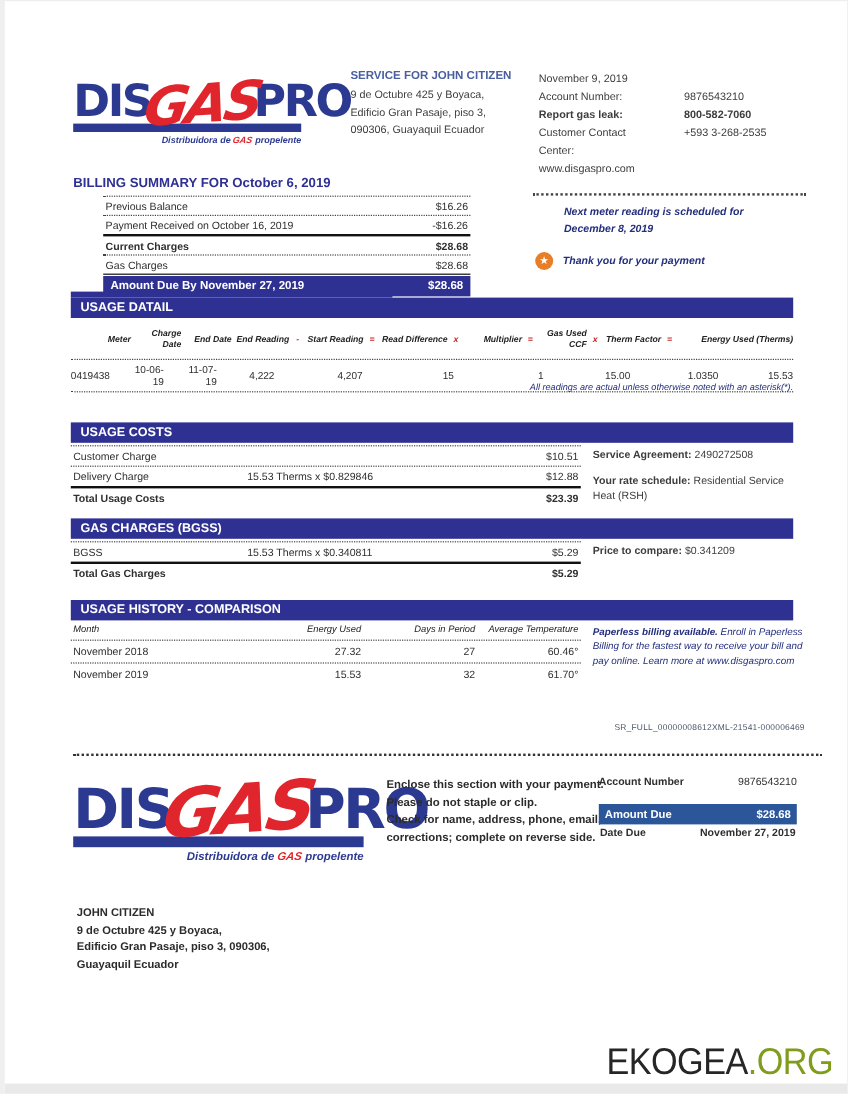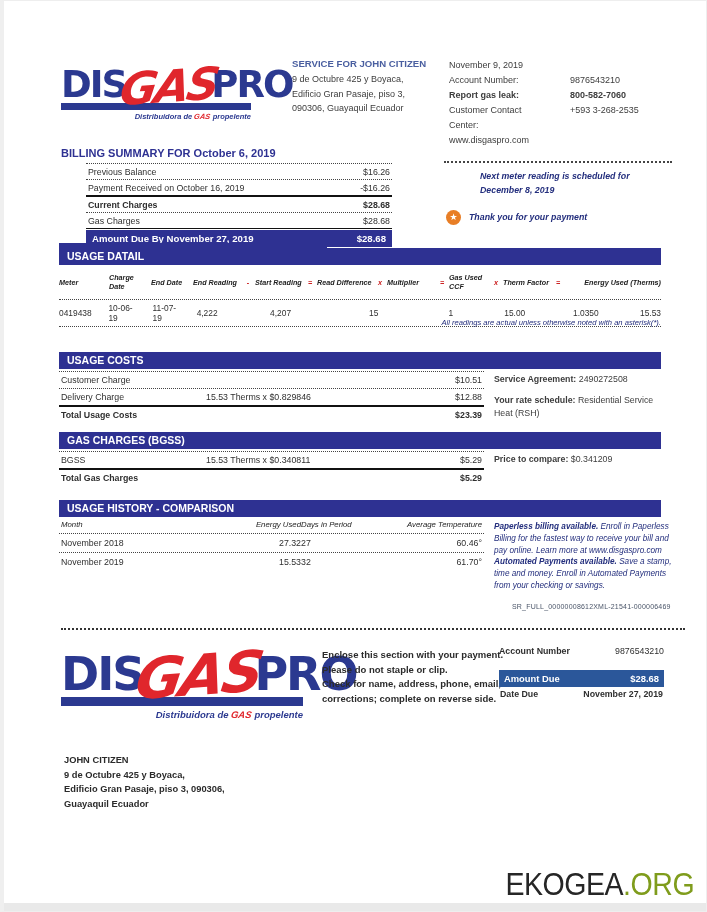--- a/index.html
+++ b/index.html
@@ -45,37 +45,37 @@
   .bs-row{display:flex;justify-content:space-between;padding:2.5px 2px;}
   .bs-dot-top{border-top:1.5px dotted #444;}
   .bs-dot-bot{border-bottom:1.5px dotted #444;}
   .bs-solid-thick{border-bottom:2.5px solid #111;}
   .bs-solid-thin{border-bottom:1.5px solid #111;}
   .bs-due{background:var(--accent);color:#fff;font-weight:700;font-size:9.6px;
           display:flex;justify-content:space-between;align-items:center;height:17px;padding:0 6px;margin-top:1px;}
 
   
   .notice{border-top:2px dotted #444;padding-top:7px;width:228px;}
-  .notice-line{font-style:italic;font-weight:700;color:var(--navy-text);font-size:8.8px;line-height:13.5px;margin-left:36px;}
+  .notice-line{font-style:italic;font-weight:700;color:var(--navy-text);font-size:8.8px;line-height:13.5px;margin-left:26px;}
   .thanks{display:flex;align-items:center;gap:8px;margin-top:13px;margin-left:2px;}
   .star{width:15px;height:15px;border-radius:50%;background:var(--star-orange);color:#fff;
         display:flex;align-items:center;justify-content:center;font-size:9px;line-height:1;flex:0 0 15px;}
 
   
   .bar{background:var(--accent);color:#fff;font-weight:700;font-size:10.5px;height:17px;
        line-height:17px;padding-left:8px;width:602px;}
   .strip{background:var(--accent);height:5px;width:268px;}
 
   .udh,.udr{display:flex;width:602px;align-items:center;}
   .udh{font-size:7.2px;font-weight:700;font-style:italic;color:#222;min-height:30px;}
   .udr{font-size:8.4px;padding:3px 0;border-top:1.6px dotted #444;border-bottom:1.6px dotted #444;gap:16px;}
   .cw0{width:50px}.cw1{width:42px}.cw2{width:42px}.cw3{width:48px}.cop{width:14px;text-align:center;}
   .cw4{width:48px}.cw5{width:56px}.cw6{width:48px}.cw7{width:40px}.cw8{width:48px}.cw9{flex:1}
   .op{color:#cc2222;font-weight:700;font-style:italic;}
-  .ta-l{text-align:left}.ta-c{text-align:left}.ta-r{text-align:right}
+  .ta-l{text-align:left}.ta-c{text-align:right}.ta-r{text-align:right}
   .pr4{padding-right:4px;}
   .ud-note{width:602px;text-align:right;font-size:7.6px;font-style:italic;color:var(--navy-text);}
 
   .cost-table{width:425px;font-size:8.8px;border-top:1.6px dotted #444;}
   .cost-row{display:grid;grid-template-columns:145px 1fr 70px;padding:3px 2px;}
   .cost-row .val{text-align:right;}
   .dot-b{border-bottom:1.6px dotted #444;}
   .solid-b{border-bottom:2.5px solid #111;}
   .side-note{font-size:8.8px;color:#3d3d3d;width:180px;line-height:13px;}
 
@@ -266,21 +266,20 @@
     </div>
     <div class="uh-row">
       <span class="ta-l">November 2019</span>
       <span class="ta-r">15.53</span>
       <span class="ta-c">32</span>
       <span class="ta-r">61.70°</span>
     </div>
   </div>
   <div class="abs pl-text" style="left:490px;top:520px;">
     <div><span class="b">Paperless billing available.</span><span> Enroll in Paperless Billing for the fastest way to receive your bill and pay online. Learn more at www.disgaspro.com</span></div>
-    <div><span class="b">Automated Payments available.</span><span> Save a stamp, time and money. Enroll in Automated Payments from your checking or savings.</span></div>
   </div>
 
   <div class="abs sr-code" style="left:508px;top:602px;">SR_FULL_00000008612XML-21541-000006469</div>
   <div class="abs stub-sep" style="left:57px;top:627px;"></div>
 
   <div class="abs logo logo--big" style="left:57px;top:646px;width:242px;">
     <div class="logo-word">
       <span class="logo-part">DIS</span>
         <span class="logo-gas">GAS</span>
         <span class="logo-part">PRO</span>

